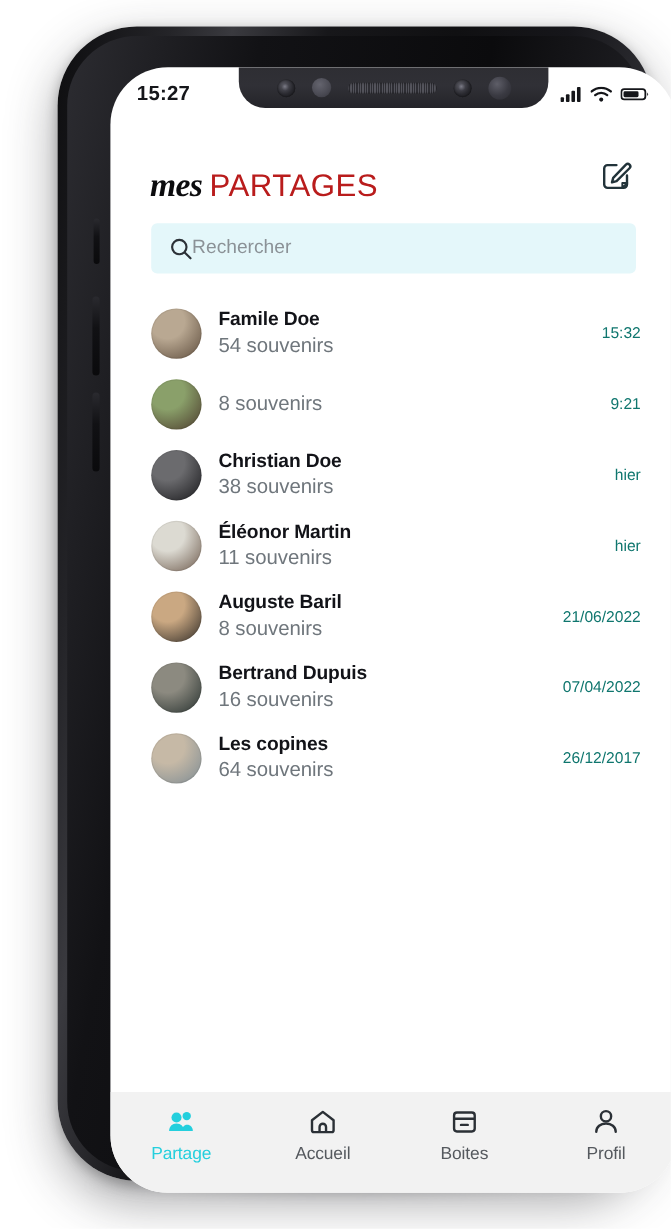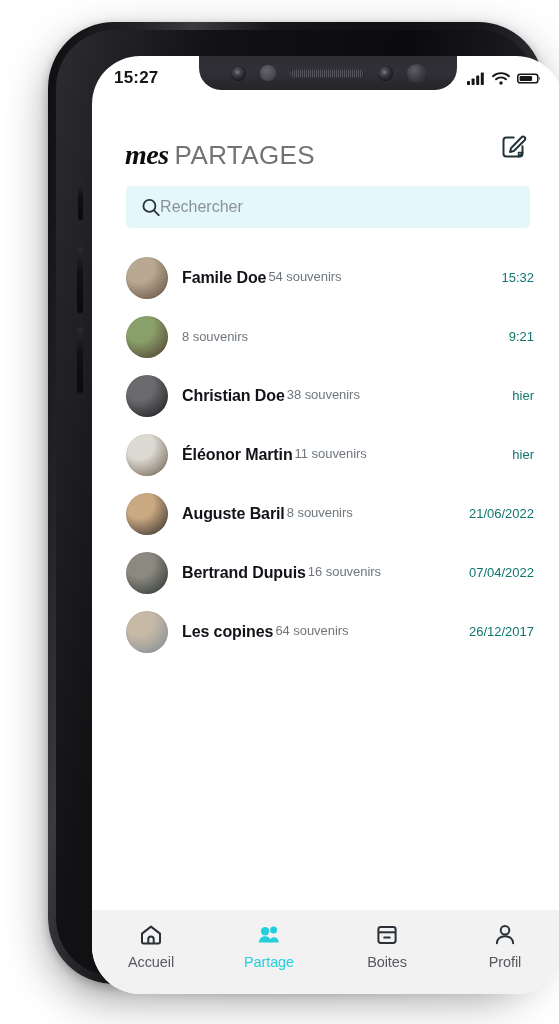--- a/index.html
+++ b/index.html
@@ -162,21 +162,21 @@
     font-style: italic;
     font-weight: bold;
     font-size: 28px;
     color: #0c0c0e;
     letter-spacing: -0.5px;
   }
   .logo-partages {
     font-family: "Liberation Sans", sans-serif;
     font-weight: 400;
     font-size: 26px;
-    color: #737373;
+    color: #b91c1c;
     letter-spacing: 0.4px;
   }
   .compose-btn {
     width: 34px; height: 34px;
     display: flex; align-items: center; justify-content: center;
     cursor: pointer;
   }
 
   
   .search-wrap {
@@ -231,32 +231,32 @@
   .avatar::after {
     content: "";
     position: absolute; inset: 0;
     border-radius: 50%;
     box-shadow: inset 0 0 0 1px rgba(0,0,0,0.06);
   }
   .row-text {
     flex: 1 1 auto;
     min-width: 0;
     display: flex;
-    flex-direction: row;
+    flex-direction: column;
     gap: 2px;
   }
   .row-name {
     font-size: 16px;
     font-weight: bold;
     color: #121318;
     letter-spacing: -0.1px;
     white-space: nowrap;
   }
   .row-sub {
-    font-size: 13px;
+    font-size: 17px;
     color: #6f767c;
     letter-spacing: -0.05px;
     white-space: nowrap;
   }
   .row-time {
     flex: 0 0 auto;
     font-size: 13px;
     color: #0f766e;
     white-space: nowrap;
     text-align: right;
@@ -409,40 +409,40 @@
             <div class="row-text">
               <div class="row-name">Les copines</div>
               <div class="row-sub">64 souvenirs</div>
             </div>
             <div class="row-time">26/12/2017</div>
           </div>
         </div>
 
       <div class="tabbar">
 
-        <div class="tab">
-          <svg width="26" height="26" viewBox="0 0 26 26">
-            <path d="M4 11.6 13 4.6l9 7v8.2a1.6 1.6 0 0 1-1.6 1.6H5.6A1.6 1.6 0 0 1 4 19.8z" stroke="#2b3036" stroke-width="2" fill="none" stroke-linejoin="round"></path>
-            <path d="M10.3 21.4v-4.3a2.7 2.7 0 0 1 5.4 0v4.3" stroke="#2b3036" stroke-width="2" fill="none" stroke-linejoin="round"></path>
-          </svg>
-          <span class="tab-label">Accueil</span>
-        </div>
-
         <div class="tab active">
           <svg width="26" height="26" viewBox="0 0 26 26">
             <circle cx="17.6" cy="8.1" r="3.5" fill="#24cfdd"></circle>
             <path d="M13.6 20.6c0-3.2 1.9-5.4 4.3-5.4 2.8 0 4.8 2.2 4.8 5.4z" fill="#24cfdd"></path>
             <circle cx="9.1" cy="9.3" r="4.2" fill="#24cfdd"></circle>
             <path d="M2.9 20.6c0-3.9 2.6-6.4 6.2-6.4s6.2 2.5 6.2 6.4z" fill="#24cfdd"></path>
           </svg>
           <span class="tab-label">Partage</span>
         </div>
 
         <div class="tab">
           <svg width="26" height="26" viewBox="0 0 26 26">
+            <path d="M4 11.6 13 4.6l9 7v8.2a1.6 1.6 0 0 1-1.6 1.6H5.6A1.6 1.6 0 0 1 4 19.8z" stroke="#2b3036" stroke-width="2" fill="none" stroke-linejoin="round"></path>
+            <path d="M10.3 21.4v-4.3a2.7 2.7 0 0 1 5.4 0v4.3" stroke="#2b3036" stroke-width="2" fill="none" stroke-linejoin="round"></path>
+          </svg>
+          <span class="tab-label">Accueil</span>
+        </div>
+
+        <div class="tab">
+          <svg width="26" height="26" viewBox="0 0 26 26">
             <rect x="4.4" y="5.1" width="17.2" height="15.8" rx="2.4" stroke="#2b3036" stroke-width="2" fill="none"></rect>
             <line x1="4.4" y1="10.3" x2="21.6" y2="10.3" stroke="#2b3036" stroke-width="2"></line>
             <line x1="10.2" y1="15.4" x2="15.8" y2="15.4" stroke="#2b3036" stroke-width="2" stroke-linecap="round"></line>
           </svg>
           <span class="tab-label">Boites</span>
         </div>
 
         <div class="tab">
           <svg width="26" height="26" viewBox="0 0 26 26">
             <circle cx="13" cy="8.2" r="4.3" stroke="#2b3036" stroke-width="2" fill="none"></circle>

